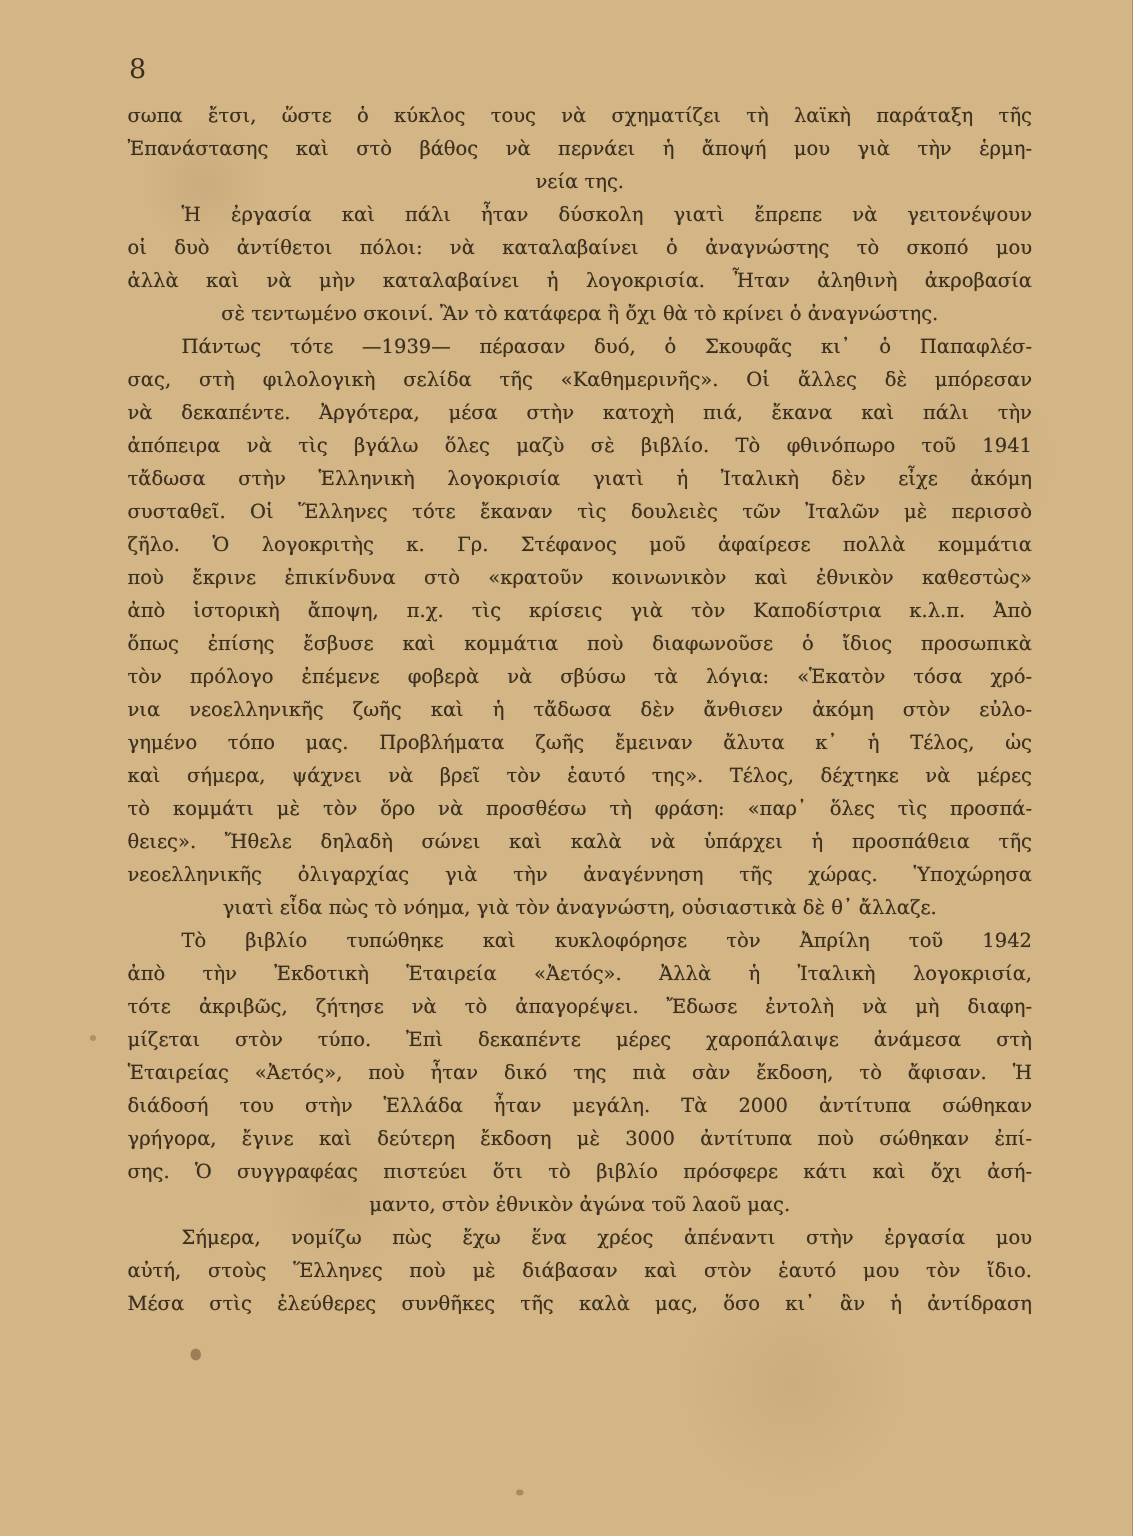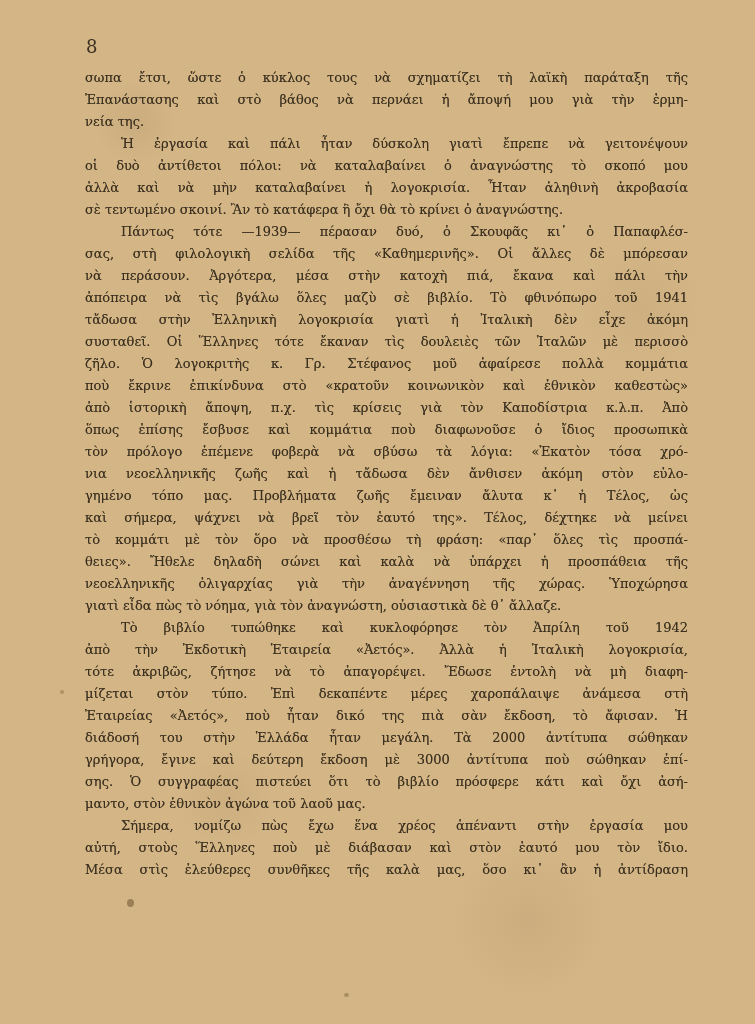--- a/index.html
+++ b/index.html
@@ -49,21 +49,21 @@
     top: 67px;
     width: 603px;
     font-size: 13px;
     line-height: 22px;
     text-shadow: 0 0 0.5px rgba(59,48,31,0.55);
   }
   .para { margin: 0; }
   .line {
     height: 22px;
     overflow: hidden;
-    text-align: left;
+    text-align: center;
   }
   .line.just {
     text-align: justify;
     text-align-last: justify;
   }
   .line.indent { text-indent: 36px; }
   .speck {
     position: absolute;
     border-radius: 50%;
     background: rgba(70,50,25,0.55);
@@ -86,32 +86,32 @@
       </div>
       <div class="para">
         <div class="line just indent">Ἡ ἐργασία καὶ πάλι ἦταν δύσκολη γιατὶ ἔπρεπε νὰ γειτονέψουν</div>
         <div class="line just">οἱ δυὸ ἀντίθετοι πόλοι: νὰ καταλαβαίνει ὁ ἀναγνώστης τὸ σκοπό μου</div>
         <div class="line just">ἀλλὰ καὶ νὰ μὴν καταλαβαίνει ἡ λογοκρισία. Ἦταν ἀληθινὴ ἀκροβασία</div>
         <div class="line">σὲ τεντωμένο σκοινί. Ἂν τὸ κατάφερα ἢ ὄχι θὰ τὸ κρίνει ὁ ἀναγνώστης.</div>
       </div>
       <div class="para">
         <div class="line just indent">Πάντως τότε —1939— πέρασαν δυό, ὁ Σκουφᾶς κι᾽ ὁ Παπαφλέσ-</div>
         <div class="line just">σας, στὴ φιλολογικὴ σελίδα τῆς «Καθημερινῆς». Οἱ ἄλλες δὲ μπόρεσαν</div>
-        <div class="line just">νὰ περάσουν. Ἀργότερα, μέσα στὴν κατοχὴ πιά, ἔκανα καὶ πάλι τὴν</div>
+        <div class="line just">νὰ δεκαπέντε. Ἀργότερα, μέσα στὴν κατοχὴ πιά, ἔκανα καὶ πάλι τὴν</div>
         <div class="line just">ἀπόπειρα νὰ τὶς βγάλω ὅλες μαζὺ σὲ βιβλίο. Τὸ φθινόπωρο τοῦ 1941</div>
         <div class="line just">τἄδωσα στὴν Ἑλληνικὴ λογοκρισία γιατὶ ἡ Ἰταλικὴ δὲν εἶχε ἀκόμη</div>
         <div class="line just">συσταθεῖ. Οἱ Ἕλληνες τότε ἔκαναν τὶς δουλειὲς τῶν Ἰταλῶν μὲ περισσὸ</div>
         <div class="line just">ζῆλο. Ὁ λογοκριτὴς κ. Γρ. Στέφανος μοῦ ἀφαίρεσε πολλὰ κομμάτια</div>
         <div class="line just">ποὺ ἔκρινε ἐπικίνδυνα στὸ «κρατοῦν κοινωνικὸν καὶ ἐθνικὸν καθεστὼς»</div>
         <div class="line just">ἀπὸ ἱστορικὴ ἄποψη, π.χ. τὶς κρίσεις γιὰ τὸν Καποδίστρια κ.λ.π. Ἀπὸ</div>
         <div class="line just">ὅπως ἐπίσης ἔσβυσε καὶ κομμάτια ποὺ διαφωνοῦσε ὁ ἴδιος προσωπικὰ</div>
         <div class="line just">τὸν πρόλογο ἐπέμενε φοβερὰ νὰ σβύσω τὰ λόγια: «Ἑκατὸν τόσα χρό-</div>
         <div class="line just">νια νεοελληνικῆς ζωῆς καὶ ἡ τἄδωσα δὲν ἄνθισεν ἀκόμη στὸν εὐλο-</div>
         <div class="line just">γημένο τόπο μας. Προβλήματα ζωῆς ἔμειναν ἄλυτα κ᾽ ἡ Τέλος, ὡς</div>
-        <div class="line just">καὶ σήμερα, ψάχνει νὰ βρεῖ τὸν ἑαυτό της». Τέλος, δέχτηκε νὰ μείνει</div>
+        <div class="line just">καὶ σήμερα, ψάχνει νὰ βρεῖ τὸν ἑαυτό της». Τέλος, δέχτηκε νὰ μέρες</div>
         <div class="line just">τὸ κομμάτι μὲ τὸν ὅρο νὰ προσθέσω τὴ φράση: «παρ᾽ ὅλες τὶς προσπά-</div>
         <div class="line just">θειες». Ἤθελε δηλαδὴ σώνει καὶ καλὰ νὰ ὑπάρχει ἡ προσπάθεια τῆς</div>
         <div class="line just">νεοελληνικῆς ὀλιγαρχίας γιὰ τὴν ἀναγέννηση τῆς χώρας. Ὑποχώρησα</div>
         <div class="line">γιατὶ εἶδα πὼς τὸ νόημα, γιὰ τὸν ἀναγνώστη, οὐσιαστικὰ δὲ θ᾽ ἄλλαζε.</div>
       </div>
       <div class="para">
         <div class="line just indent">Τὸ βιβλίο τυπώθηκε καὶ κυκλοφόρησε τὸν Ἀπρίλη τοῦ 1942</div>
         <div class="line just">ἀπὸ τὴν Ἐκδοτικὴ Ἑταιρεία «Ἀετός». Ἀλλὰ ἡ Ἰταλικὴ λογοκρισία,</div>
         <div class="line just">τότε ἀκριβῶς, ζήτησε νὰ τὸ ἀπαγορέψει. Ἔδωσε ἐντολὴ νὰ μὴ διαφη-</div>
         <div class="line just">μίζεται στὸν τύπο. Ἐπὶ δεκαπέντε μέρες χαροπάλαιψε ἀνάμεσα στὴ</div>

